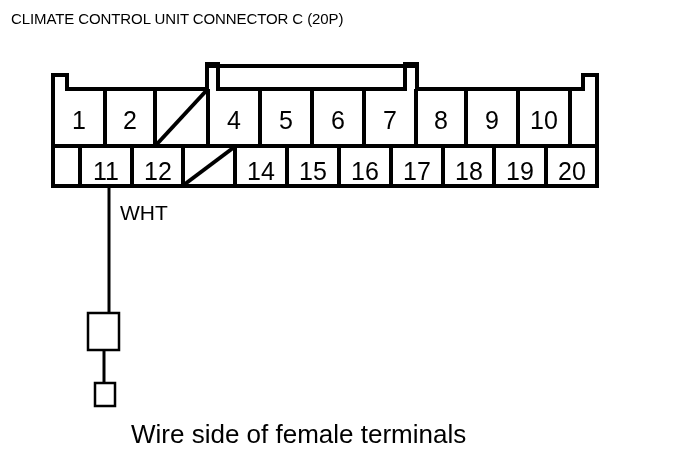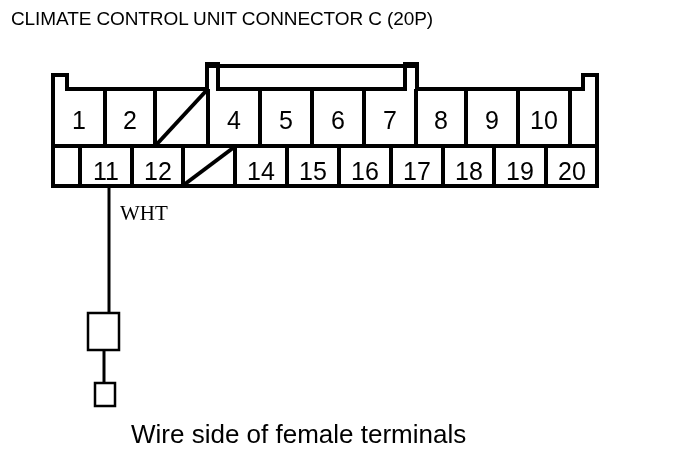--- a/index.html
+++ b/index.html
@@ -12,38 +12,37 @@
     height: 458px;
     position: relative;
     font-family: "Liberation Sans", sans-serif;
     color: #000000;
     overflow: hidden;
   }
   #diagram-title {
     position: absolute;
     left: 11px;
     top: 6px;
-    font-size: 19px;
+    font-size: 15px;
     line-height: 26px;
     letter-spacing: -0.1px;
     white-space: nowrap;
   }
   #connector-svg {
     position: absolute;
     left: 0;
     top: 0;
   }
   .wire-label {
     position: absolute;
     left: 120px;
     top: 200px;
     font-size: 21px;
     line-height: 26px;
     white-space: nowrap;
-    font-family: Liberation Serif, serif;
   }
   #caption {
     position: absolute;
     left: 131px;
     top: 421px;
     font-size: 26px;
     line-height: 26px;
     white-space: nowrap;
   }
   text.pin {

